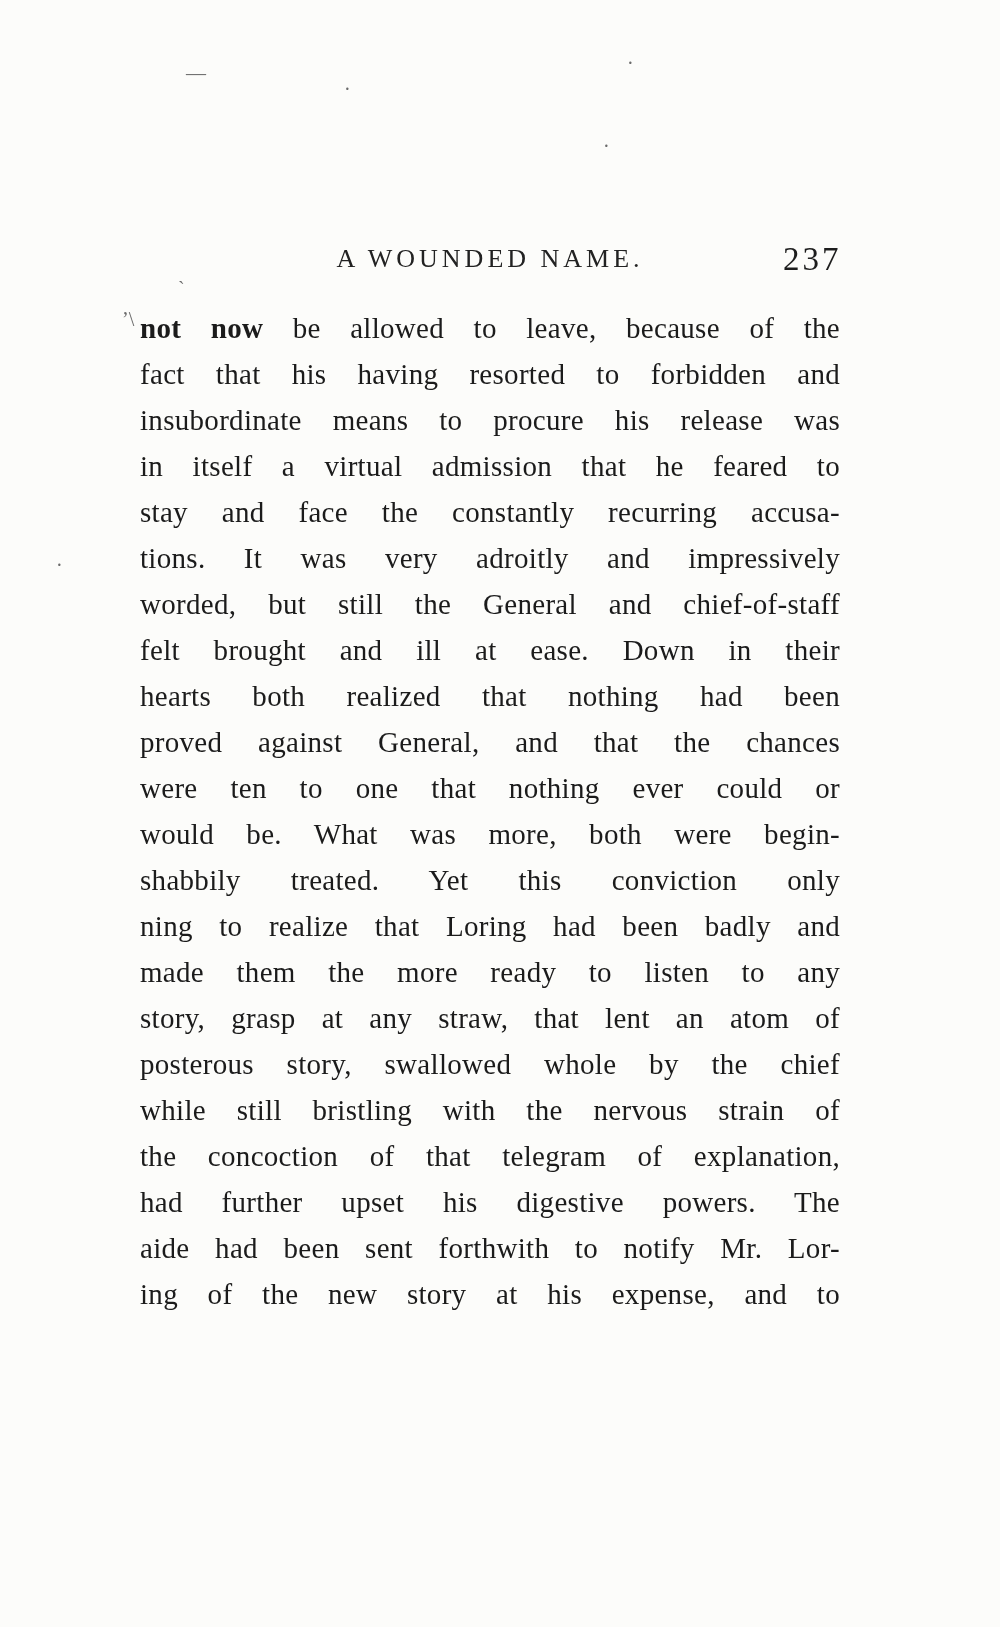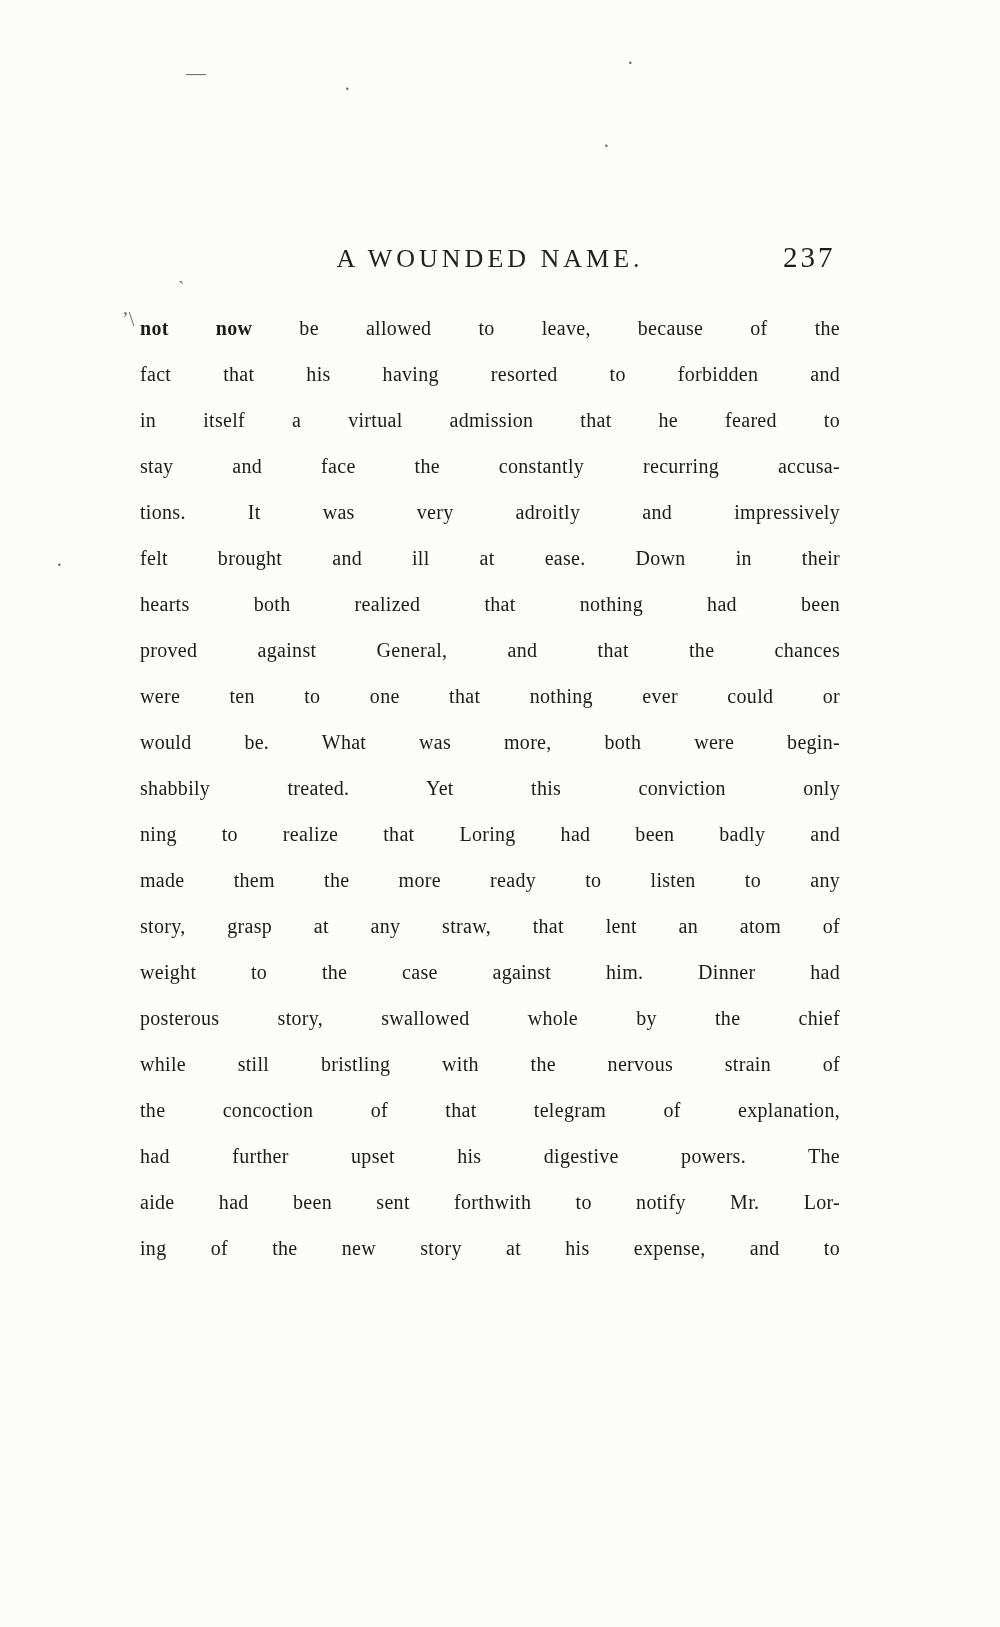--- a/index.html
+++ b/index.html
@@ -25,30 +25,30 @@
     text-align: center;
     font-size: 26px;
     letter-spacing: 4px;
     font-weight: 500;
     color: #222;
   }
   .page-number {
     position: absolute;
     top: 241px;
     left: 783px;
-    font-size: 29px;
+    font-size: 33px;
     letter-spacing: 3px;
     color: #1d1d1d;
   }
   .body-text {
     position: absolute;
     top: 305px;
     left: 140px;
     width: 700px;
-    font-size: 20px;
+    font-size: 29px;
     line-height: 46px;
     letter-spacing: 0.3px;
     word-spacing: 2px;
   }
   .line {
     text-align: justify;
     text-align-last: justify;
     white-space: normal;
   }
   .line .bold {
@@ -78,33 +78,34 @@
 
   <div class="header">
     <span class="title">A WOUNDED NAME.</span>
   </div>
 
   <div class="page-number">237</div>
 
   <div class="body-text">
       <div class="line"><span class="bold">not now</span><span> be allowed to leave, because of the</span></div>
       <div class="line"><span>fact that his having resorted to forbidden and</span></div>
+      <div class="line"><span>insubordinate means to procure his release was</span></div>
       <div class="line"><span>in itself a virtual admission that he feared to</span></div>
       <div class="line"><span>stay and face the constantly recurring accusa-</span></div>
       <div class="line"><span>tions. It was very adroitly and impressively</span></div>
+      <div class="line"><span>worded, but still the General and chief-of-staff</span></div>
       <div class="line"><span>felt brought and ill at ease. Down in their</span></div>
       <div class="line"><span>hearts both realized that nothing had been</span></div>
       <div class="line"><span>proved against General, and that the chances</span></div>
       <div class="line"><span>were ten to one that nothing ever could or</span></div>
       <div class="line"><span>would be. What was more, both were begin-</span></div>
       <div class="line"><span>shabbily treated. Yet this conviction only</span></div>
       <div class="line"><span>ning to realize that Loring had been badly and</span></div>
       <div class="line"><span>made them the more ready to listen to any</span></div>
       <div class="line"><span>story, grasp at any straw, that lent an atom of</span></div>
-      <div class="line"><span>weight to the case against him. Dinner had</span></div>
       <div class="line"><span>posterous story, swallowed whole by the chief</span></div>
       <div class="line"><span>while still bristling with the nervous strain of</span></div>
       <div class="line"><span>the concoction of that telegram of explanation,</span></div>
       <div class="line"><span>had further upset his digestive powers. The</span></div>
       <div class="line"><span>aide had been sent forthwith to notify Mr. Lor-</span></div>
       <div class="line"><span>ing of the new story at his expense, and to</span></div>
     </div>
 
 </div>
 

